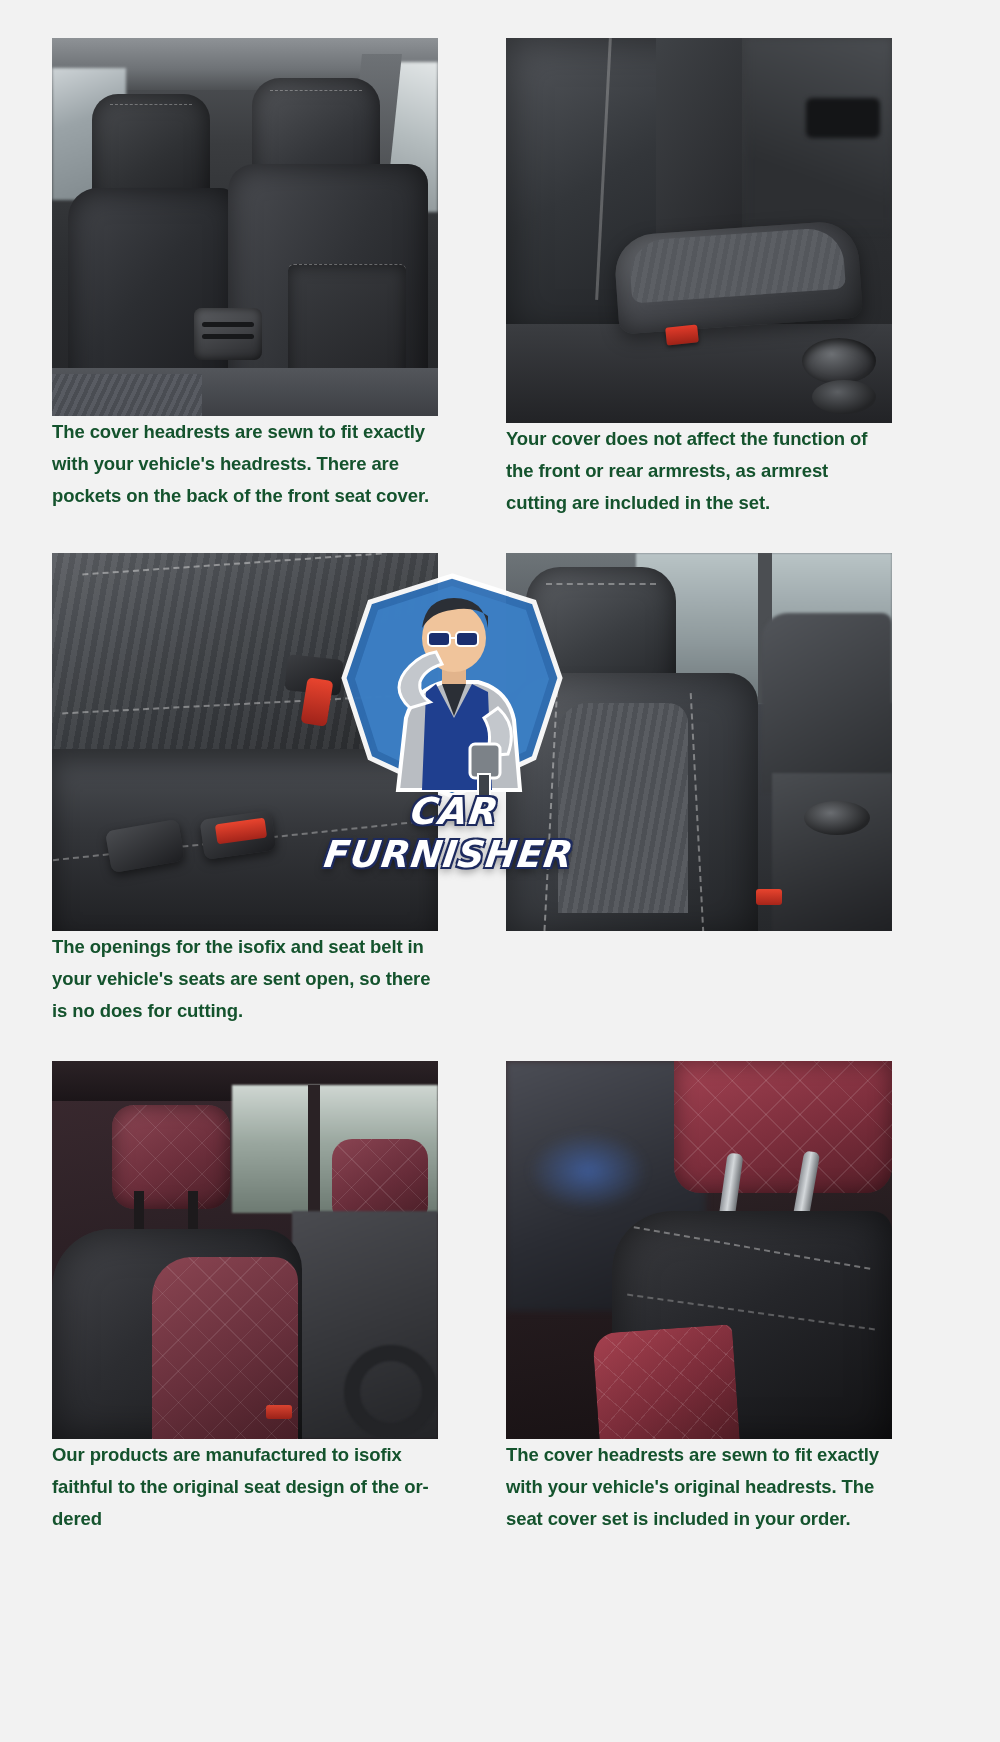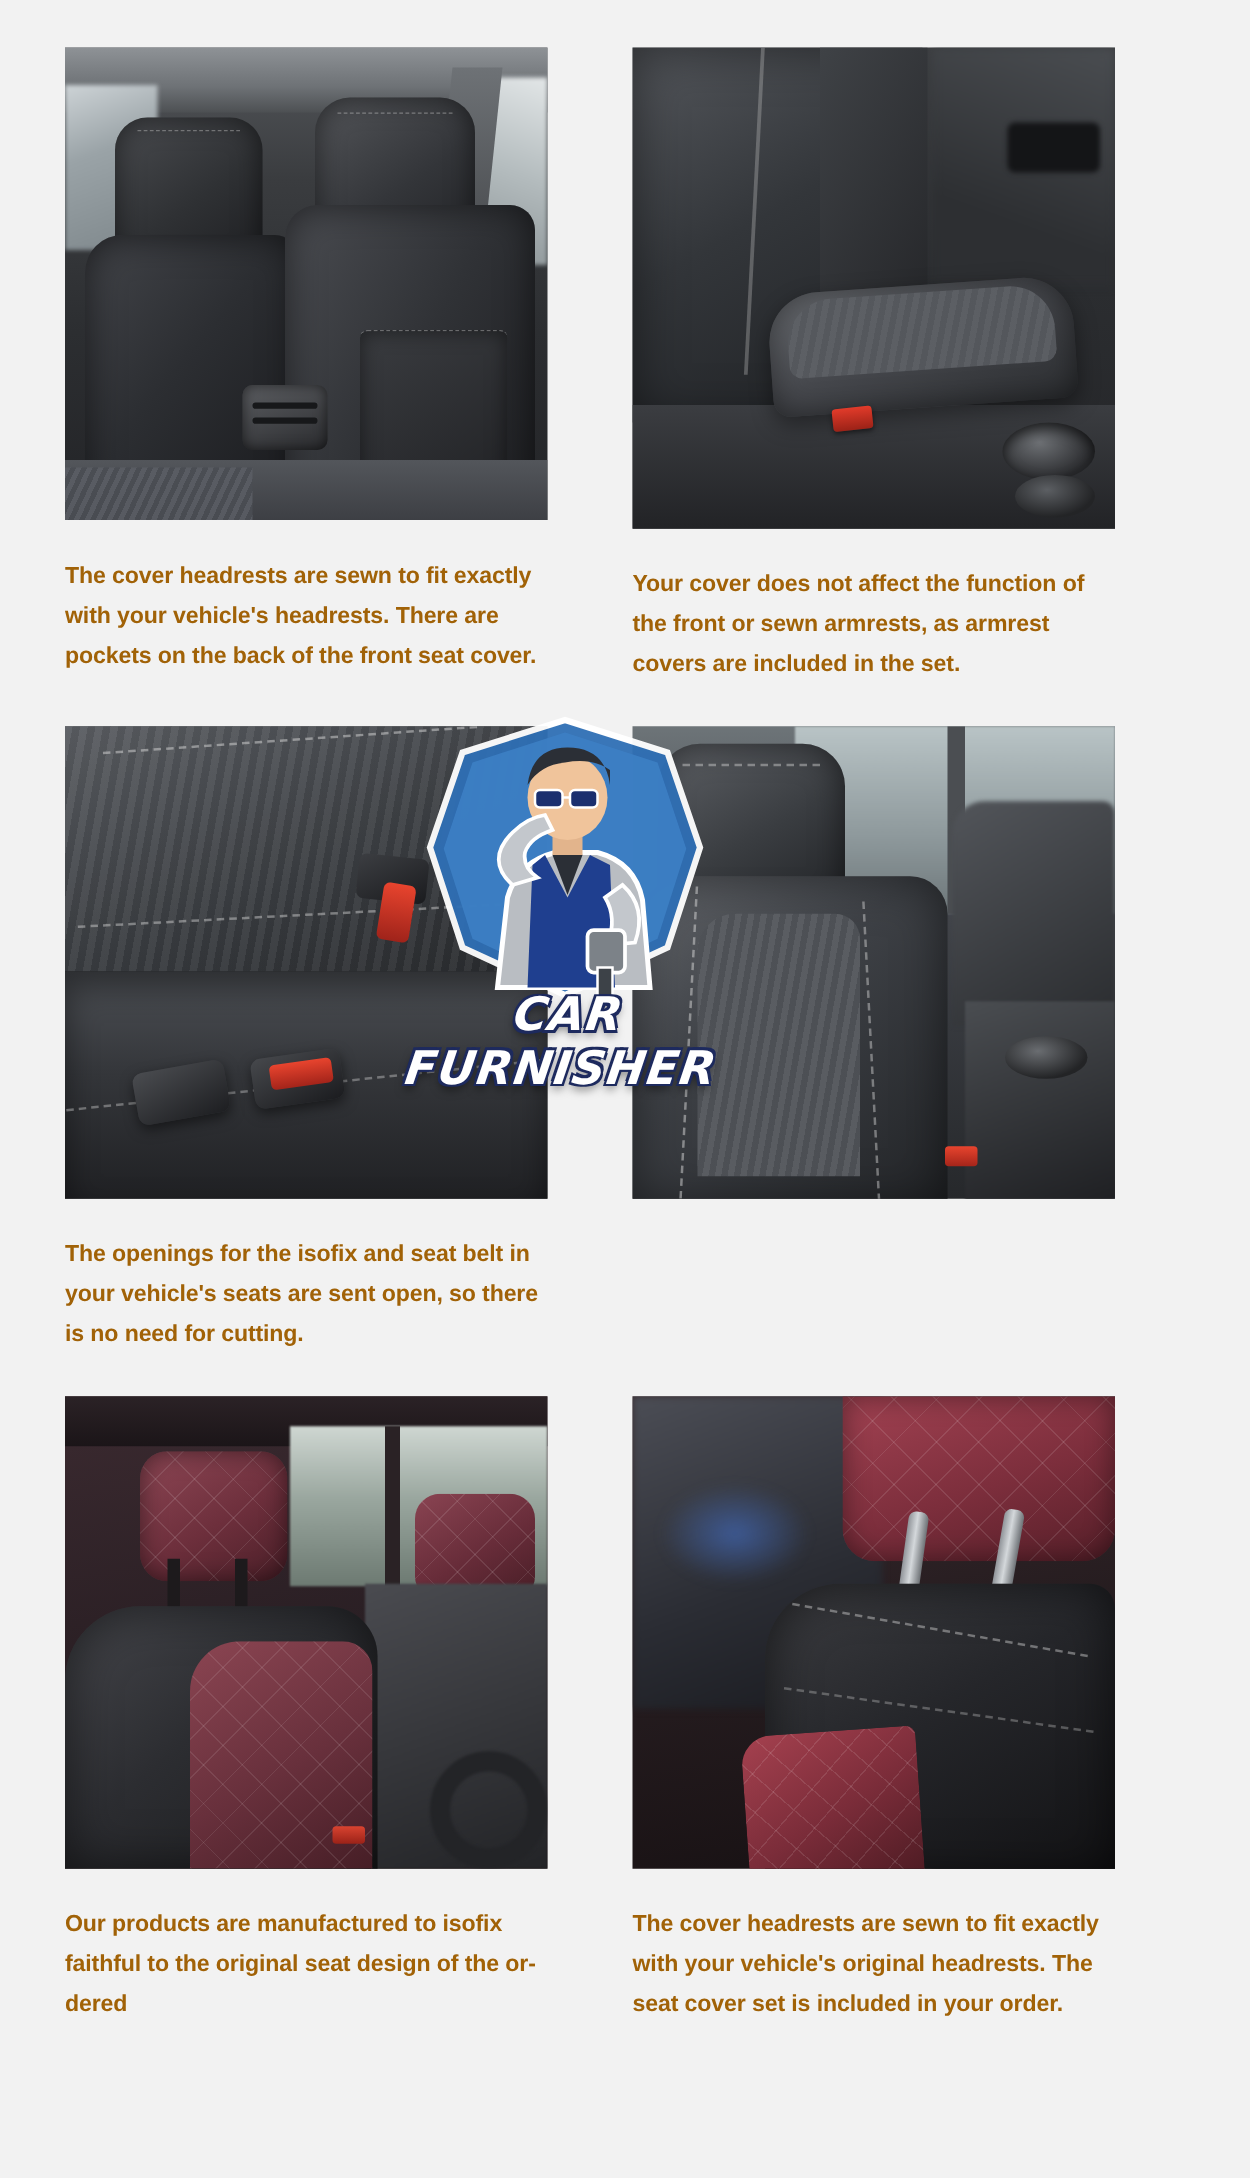--- a/index.html
+++ b/index.html
@@ -38,23 +38,23 @@
     overflow: hidden;
     background: #2a2a2c;
   }
   .h-a { height: 378px; }
   .h-b { height: 385px; }
   .h-c { height: 378px; }
   .caption {
     font-size: 18.5px;
     line-height: 1.72;
     font-weight: bold;
-    color: #a16207;
+    color: #14532d;
     letter-spacing: -0.1px;
-    padding-top: 28px;
+    padding-top: 0;
     padding-bottom: 14px;
   }
   .cap-tall { min-height: 116px; }
 
   
   .layer { position: absolute; }
 
   
   .p1 { background: linear-gradient(180deg,#55585c 0%, #3a3c3f 28%, #2c2e31 60%, #232427 100%); }
   .p1 .roof {
@@ -521,38 +521,38 @@
         <div class="layer seatback"></div>
         <div class="layer side-bolster"></div>
         <div class="layer seam1"></div>
         <div class="layer tunnel"></div>
         <div class="layer armrest"></div>
         <div class="layer armrest-suede"></div>
         <div class="layer cup1"></div>
         <div class="layer cup2"></div>
         <div class="layer redtab"></div>
       </div>
-      <div class="caption cap-tall">Your cover does not affect the function of the front or sewn armrests, as armrest covers are included in the set.</div>
+      <div class="caption cap-tall">Your cover does not affect the function of the front or rear armrests, as armrest cutting are included in the set.</div>
     </div>
 
     <div class="cell">
       <div class="photo p3 h-c">
         <div class="layer bench-back"></div>
         <div class="layer suede"></div>
         <div class="layer seam-a"></div>
         <div class="layer seam-b"></div>
         <div class="layer cushion"></div>
         <div class="layer seam-c"></div>
         <div class="layer anchor"></div>
         <div class="layer red2"></div>
         <div class="layer buckle1"></div>
         <div class="layer buckle2"></div>
         <div class="layer red1"></div>
       </div>
-      <div class="caption cap-tall">The openings for the isofix and seat belt in your vehicle's seats are sent open, so there is no need for cutting.</div>
+      <div class="caption cap-tall">The openings for the isofix and seat belt in your vehicle's seats are sent open, so there is no does for cutting.</div>
     </div>
 
     <div class="cell">
       <div class="photo p4 h-c">
         <div class="layer win"></div>
         <div class="layer win-split"></div>
         <div class="layer rear-seat"></div>
         <div class="layer console"></div>
         <div class="layer cupholder"></div>
         <div class="layer headrest"></div>

